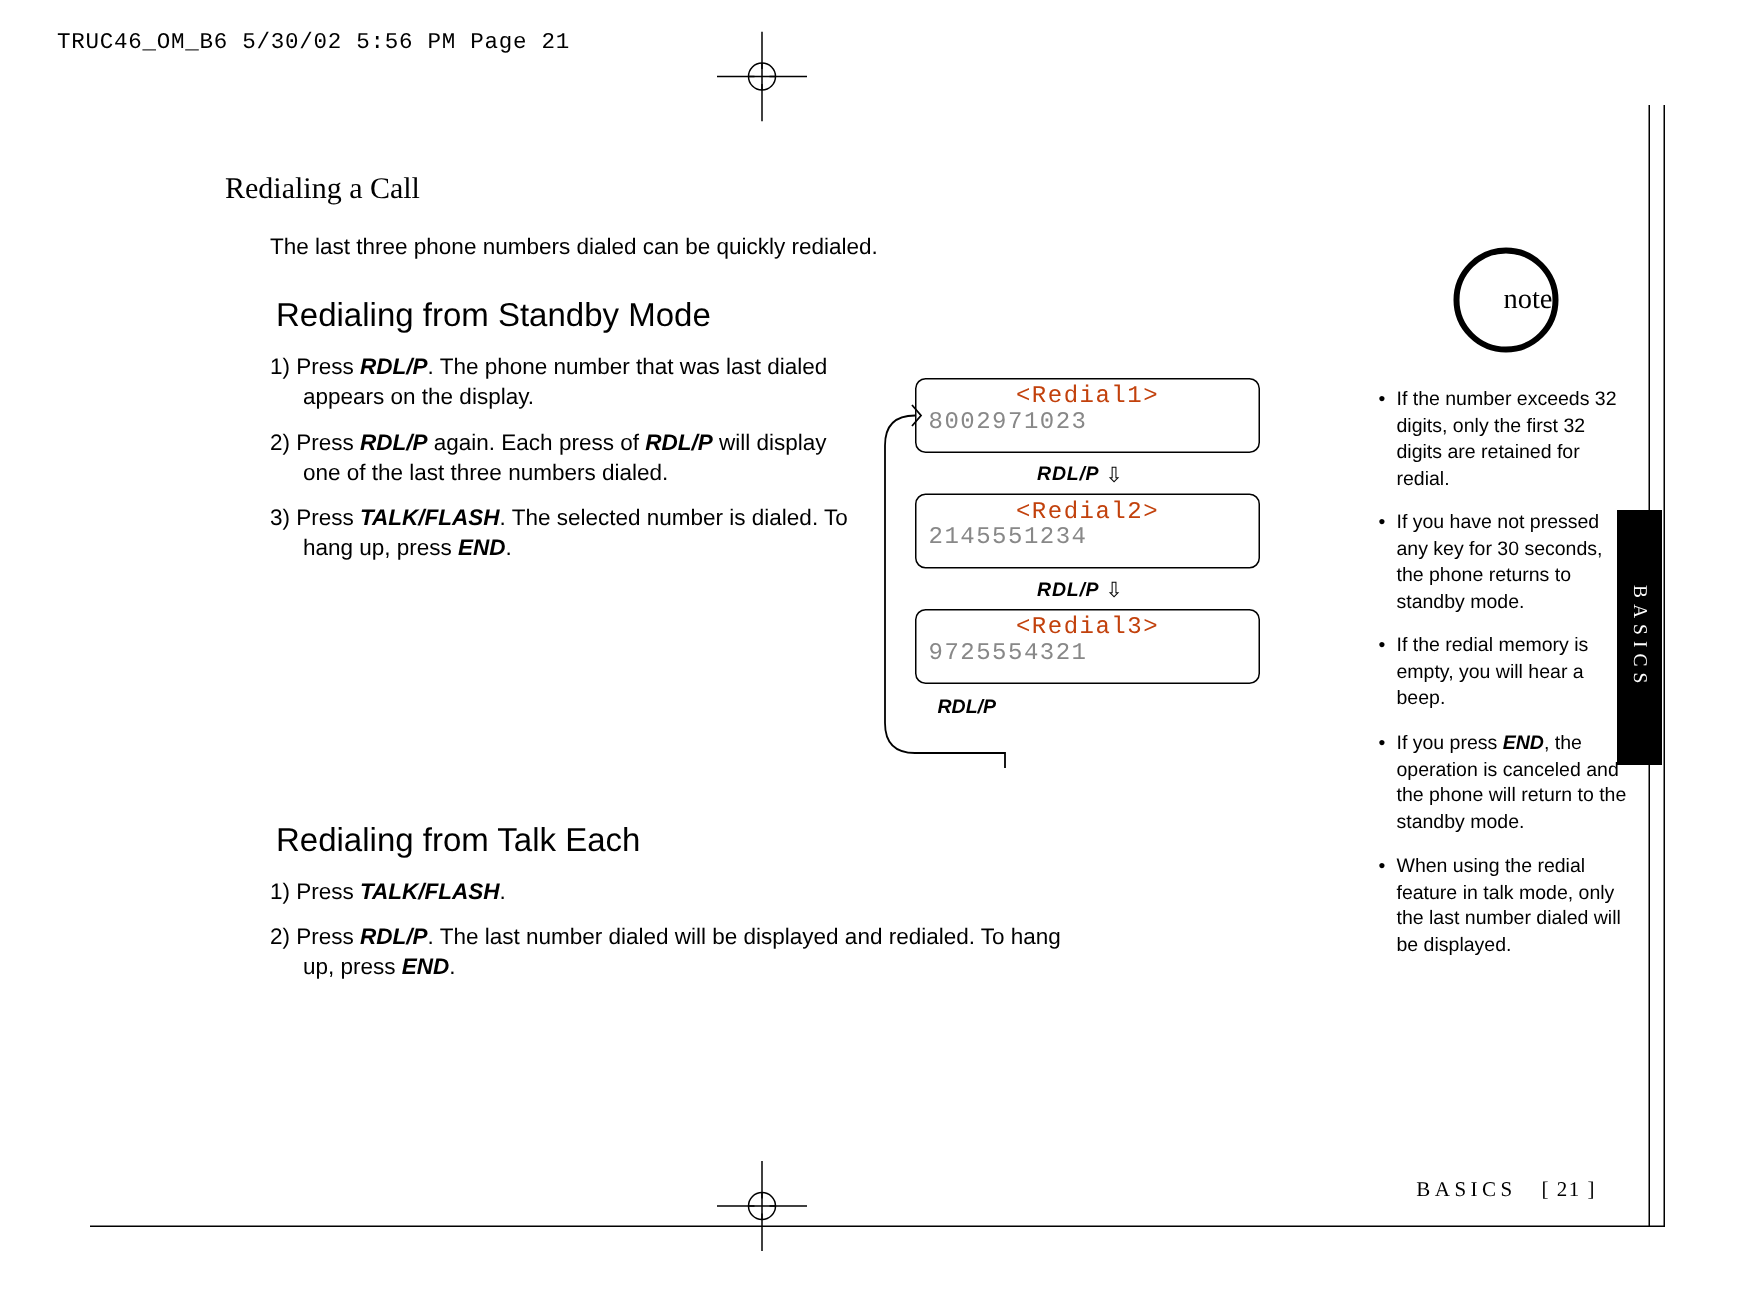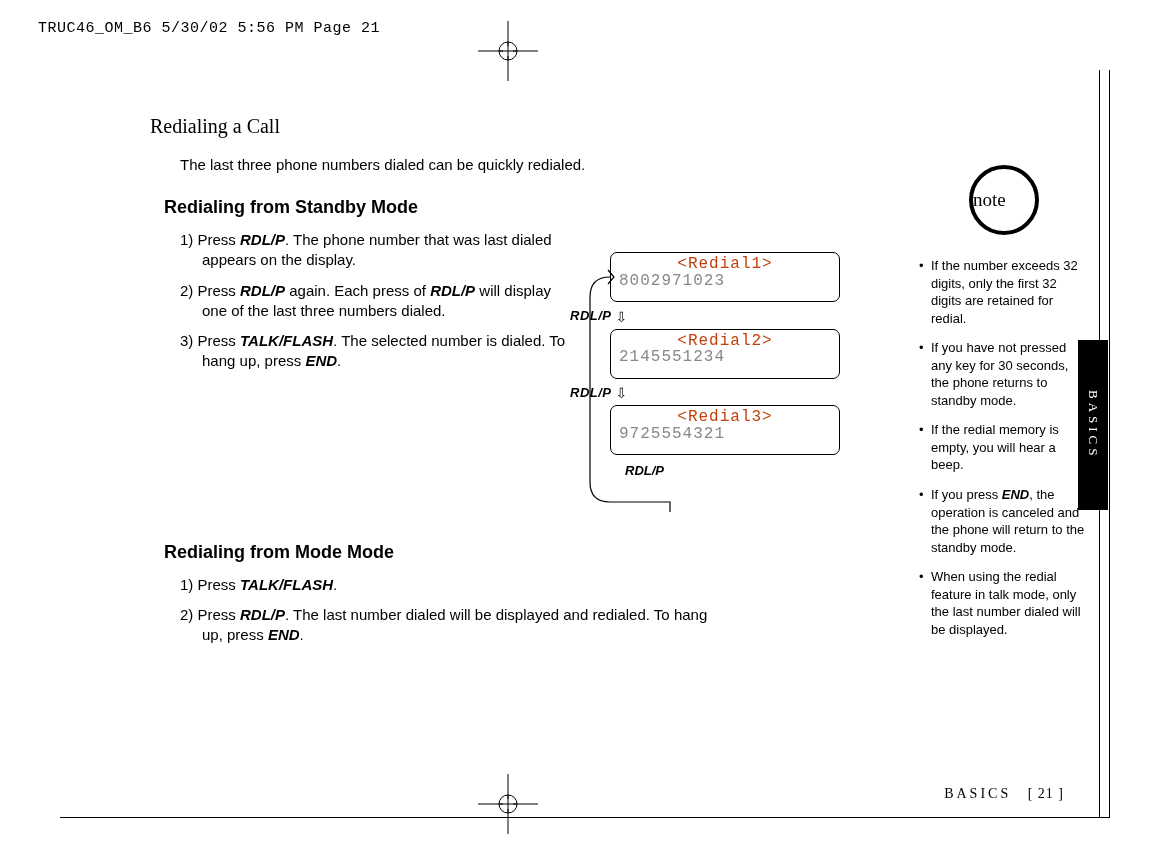--- a/index.html
+++ b/index.html
@@ -21,51 +21,51 @@
   .crop-top { top:21px; left:478px; }
   .crop-bottom { bottom:28px; left:478px; }
   .crop-mark svg { display:block; }
 
   
   .page {
     position:absolute; left:150px; top:115px; width:700px;
   }
   h1 { font-size:20px; font-weight:400; margin-bottom:18px; font-family:Georgia,serif;}
   .intro { margin-left:30px; font-size:15px; margin-bottom:24px; }
-  h2 { margin-left:14px; font-size:18px; font-weight:700; margin-bottom:12px; margin-top:10px;}
+  h2 { margin-left:34px; font-size:22px; font-weight:400; margin-bottom:12px; margin-top:10px;}
   ol { margin-left:30px; list-style:none; }
   ol li { font-size:15px; margin-bottom:10px; line-height:1.35; max-width:400px; padding-left:22px; text-indent:-22px;}
   .k { font-style:italic; font-weight:700; }
 
   
   .diagram {
     position:absolute; left:570px; top:252px; width:300px;
   }
   .lcd {
     border:1.5px solid #000; border-radius:7px;
     width:230px; height:50px; margin-left:40px;
     padding:3px 8px 0 8px;
     font-family:'Courier New', monospace; font-size:16px;
     line-height:1.05; background:#fff;
     position:relative;
   }
   .lcd .row1 { color:#c2410c; text-align:center; letter-spacing:1px;}
   .lcd .row2 { color:#888; letter-spacing:1px;}
-  .btwn { text-align:left; margin:6px 0 3px 0; font-size:13px;}
+  .btwn { text-align:center; margin:6px 0 3px 0; font-size:13px;}
   .btwn .lbl { font-style:italic; font-weight:700; font-family:'Arial Narrow',Arial,sans-serif; letter-spacing:0.5px;}
   .down-arrow { font-size:14px; display:inline-block; margin-left:4px; vertical-align:middle;}
   .loop-final { text-align:left; margin-left:55px; margin-top:6px; }
 
   
   .sidebar {
     position:absolute; right:75px; top:165px; width:170px;
   }
   .note-circle {
     width:70px; height:70px; border:4px solid #000; border-radius:50%;
-    display:flex; align-items:center; justify-content:flex-start;
+    display:flex; align-items:center; justify-content:flex-end;
     font-family:Georgia,serif; font-size:19px; margin:0 auto 22px auto;
     background:#fff;
   }
   .notes { list-style:none; font-size:13px; line-height:1.35;}
   .notes li { margin-bottom:12px; padding-left:12px; position:relative;}
   .notes li::before { content:"•"; position:absolute; left:0; top:0; }
 
   
   .edge-rule-outer { position:absolute; right:54px; top:70px; bottom:44px; width:1px; background:#000;}
   .edge-rule-inner { position:absolute; right:64px; top:70px; bottom:44px; width:0; border-right:0.5px solid #000;}
@@ -139,21 +139,21 @@
     </li>
     <li>
       <span>2)</span> <span>Press </span><span class="k">RDL/P</span><span> again. Each press of </span><span class="k">RDL/P</span><span> will display one of the last three numbers dialed.</span>
     </li>
     <li>
       <span>3)</span> <span>Press </span><span class="k">TALK/FLASH</span><span>. The selected number is dialed. To hang up, press </span><span class="k">END</span><span>.</span>
     </li>
   </ol>
 
   <div class="talk-section">
-    <h2 class="cond">Redialing from Mode Mode</h2>
+    <h2 class="cond">Redialing from Talk Each</h2>
     <ol class="cond">
       <li>
         <span>1)</span> <span>Press </span><span class="k">TALK/FLASH</span><span>.</span>
       </li>
       <li style="max-width:540px;">
         <span>2)</span> <span>Press </span><span class="k">RDL/P</span><span>. The last number dialed will be displayed and redialed. To hang up, press </span><span class="k">END</span><span>.</span>
       </li>
     </ol>
   </div>
 </div>

